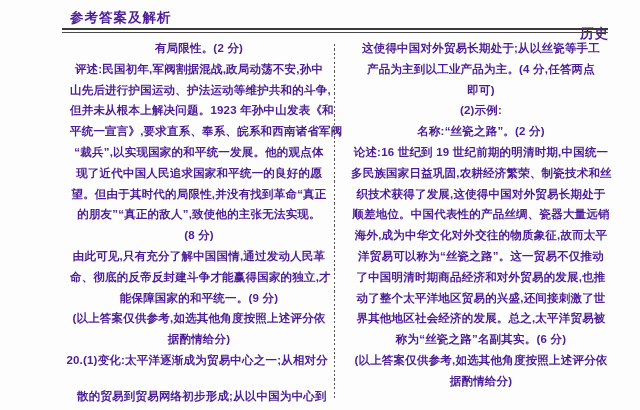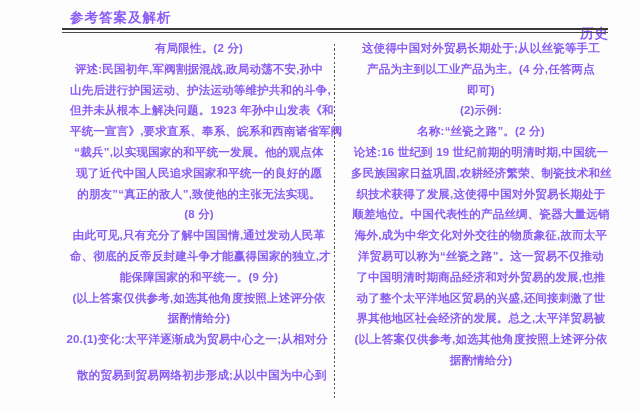--- a/index.html
+++ b/index.html
@@ -7,21 +7,21 @@
     padding: 0;
     background: #f2f2f2;
   }
   .page {
     position: relative;
     width: 640px;
     height: 410px;
     background: #fdfdfd;
     overflow: hidden;
     font-family: "Liberation Sans", "DejaVu Sans", sans-serif;
-    color: #8b5cf6;
+    color: #4c1d95;
   }
   
   .hdr-title {
     position: absolute;
     left: 70px;
     top: 9px;
     font-size: 13.5px;
     font-weight: 700;
     letter-spacing: 1px;
     white-space: nowrap;
@@ -89,20 +89,21 @@
   <div class="hdr-rule"></div>
 
   <div class="col col-left">
       <div class="line ind-body">有局限性。(2 分)</div>
       <div class="line ind-body">评述:民国初年,军阀割据混战,政局动荡不安,孙中</div>
       <div class="line ind-body">山先后进行护国运动、护法运动等维护共和的斗争,</div>
       <div class="line ind-body">但并未从根本上解决问题。1923 年孙中山发表《和</div>
       <div class="line ind-body">平统一宣言》,要求直系、奉系、皖系和西南诸省军阀</div>
       <div class="line ind-body">“裁兵”,以实现国家的和平统一发展。他的观点体</div>
       <div class="line ind-body">现了近代中国人民追求国家和平统一的良好的愿</div>
+      <div class="line ind-body">望。但由于其时代的局限性,并没有找到革命“真正</div>
       <div class="line ind-body">的朋友”“真正的敌人”,致使他的主张无法实现。</div>
       <div class="line ind-body">(8 分)</div>
       <div class="line ind-body">由此可见,只有充分了解中国国情,通过发动人民革</div>
       <div class="line ind-body">命、彻底的反帝反封建斗争才能赢得国家的独立,才</div>
       <div class="line ind-body">能保障国家的和平统一。(9 分)</div>
       <div class="line ind-body">(以上答案仅供参考,如选其他角度按照上述评分依</div>
       <div class="line ind-body">据酌情给分)</div>
       <div class="line ind-num">20.(1)变化:太平洋逐渐成为贸易中心之一;从相对分</div>
       <div class="line ind-cont">散的贸易到贸易网络初步形成;从以中国为中心到</div>
     </div>
@@ -117,17 +118,18 @@
       <div class="line ind-body">名称:“丝瓷之路”。(2 分)</div>
       <div class="line ind-body">论述:16 世纪到 19 世纪前期的明清时期,中国统一</div>
       <div class="line ind-body">多民族国家日益巩固,农耕经济繁荣、制瓷技术和丝</div>
       <div class="line ind-body">织技术获得了发展,这使得中国对外贸易长期处于</div>
       <div class="line ind-body">顺差地位。中国代表性的产品丝绸、瓷器大量远销</div>
       <div class="line ind-body">海外,成为中华文化对外交往的物质象征,故而太平</div>
       <div class="line ind-body">洋贸易可以称为“丝瓷之路”。这一贸易不仅推动</div>
       <div class="line ind-body">了中国明清时期商品经济和对外贸易的发展,也推</div>
       <div class="line ind-body">动了整个太平洋地区贸易的兴盛,还间接刺激了世</div>
       <div class="line ind-body">界其他地区社会经济的发展。总之,太平洋贸易被</div>
+      <div class="line ind-body">称为“丝瓷之路”名副其实。(6 分)</div>
       <div class="line ind-body">(以上答案仅供参考,如选其他角度按照上述评分依</div>
       <div class="line ind-body">据酌情给分)</div>
     </div>
 
 </div>
 
 </body></html>

